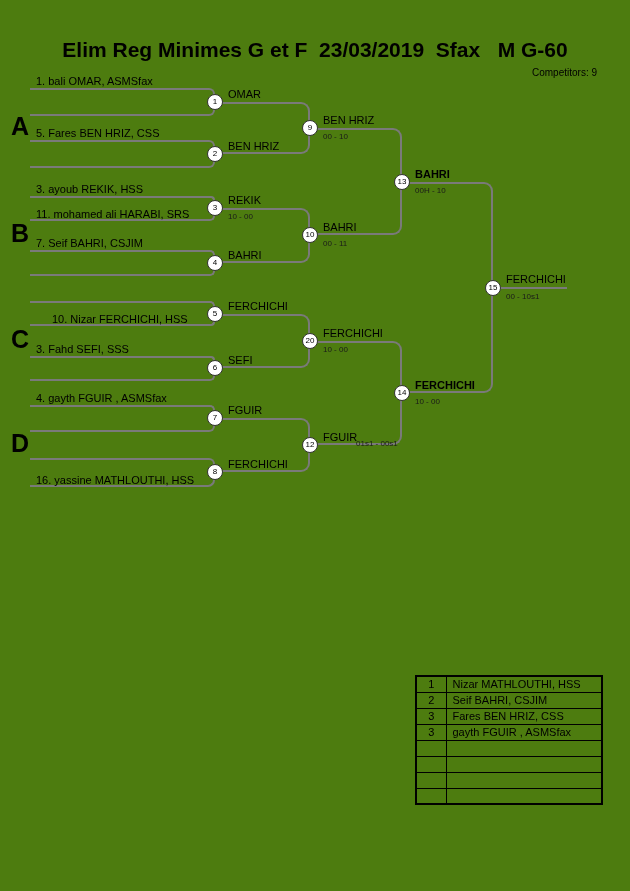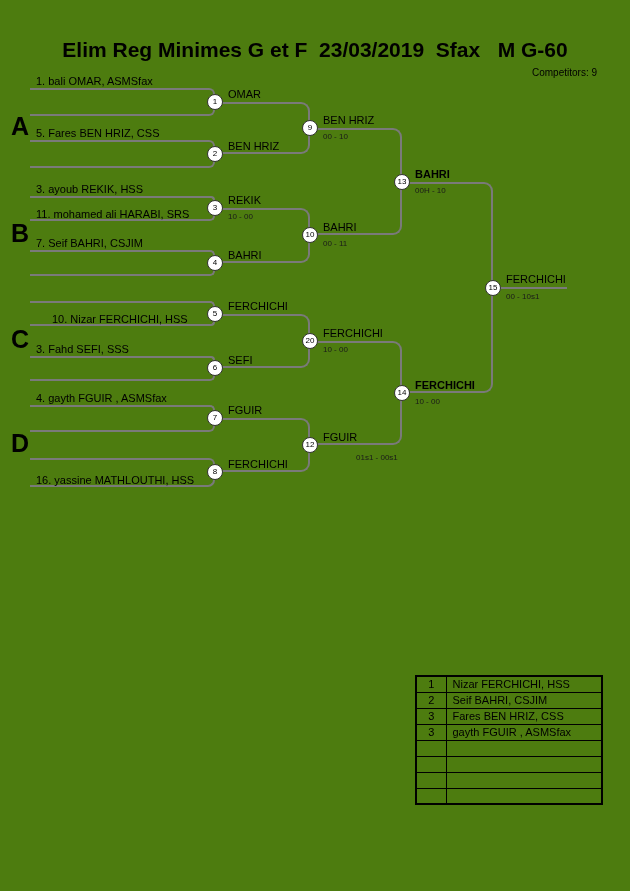--- a/index.html
+++ b/index.html
@@ -127,30 +127,30 @@
   <div class="wlabel" style="left:323px; top:327px;">FERCHICHI</div>
   <div class="wlabel" style="left:323px; top:431px;">FGUIR</div>
   <div class="wlabel bold" style="left:415px; top:168px;">BAHRI</div>
   <div class="wlabel bold" style="left:415px; top:379px;">FERCHICHI</div>
   <div class="wlabel" style="left:506px; top:273px;">FERCHICHI</div>
 
   <div class="score" style="left:228px; top:212px;">10 - 00</div>
   <div class="score" style="left:323px; top:132px;">00 - 10</div>
   <div class="score" style="left:323px; top:239px;">00 - 11</div>
   <div class="score" style="left:323px; top:345px;">10 - 00</div>
-  <div class="score" style="left:323px; top:453px;padding-left:33px;">01s1 - 00s1</div>
+  <div class="score" style="left:323px; top:439px;padding-left:33px;">01s1 - 00s1</div>
   <div class="score" style="left:415px; top:186px;">00H - 10</div>
   <div class="score" style="left:415px; top:397px;">10 - 00</div>
   <div class="score" style="left:506px; top:292px;">00 - 10s1</div>
 
   <table class="results">
     <tbody>
     <tr>
       <td class="pos">1</td>
-      <td class="name">Nizar FERCHICHI, HSS</td>
+      <td class="name">Nizar MATHLOUTHI, HSS</td>
     </tr>
     <tr>
       <td class="pos">2</td>
       <td class="name">Seif BAHRI, CSJIM</td>
     </tr>
     <tr>
       <td class="pos">3</td>
       <td class="name">Fares BEN HRIZ, CSS</td>
     </tr>
     <tr>

